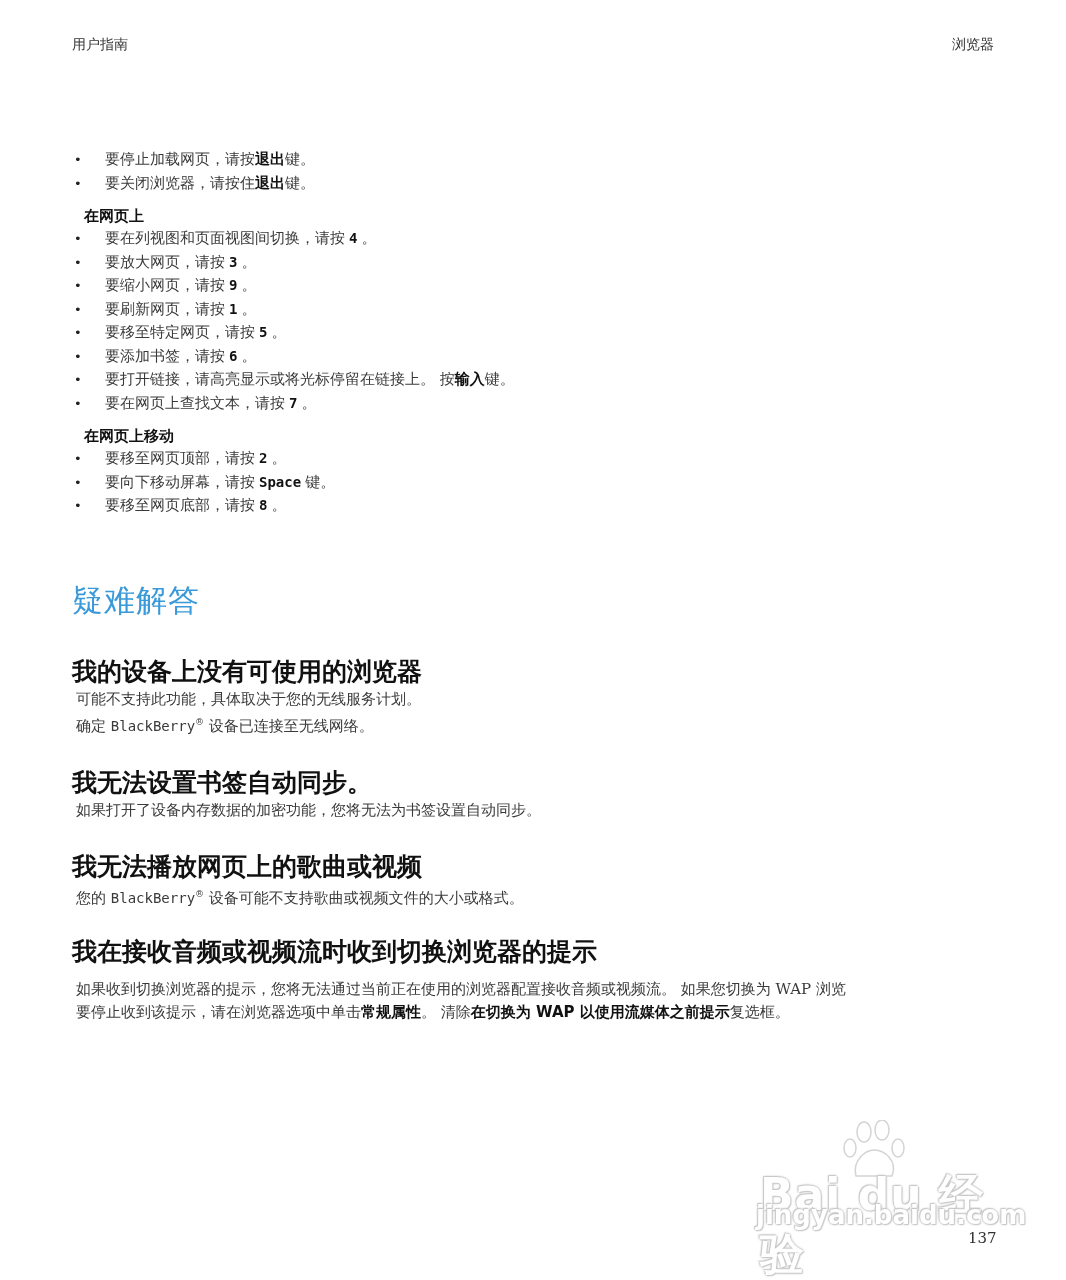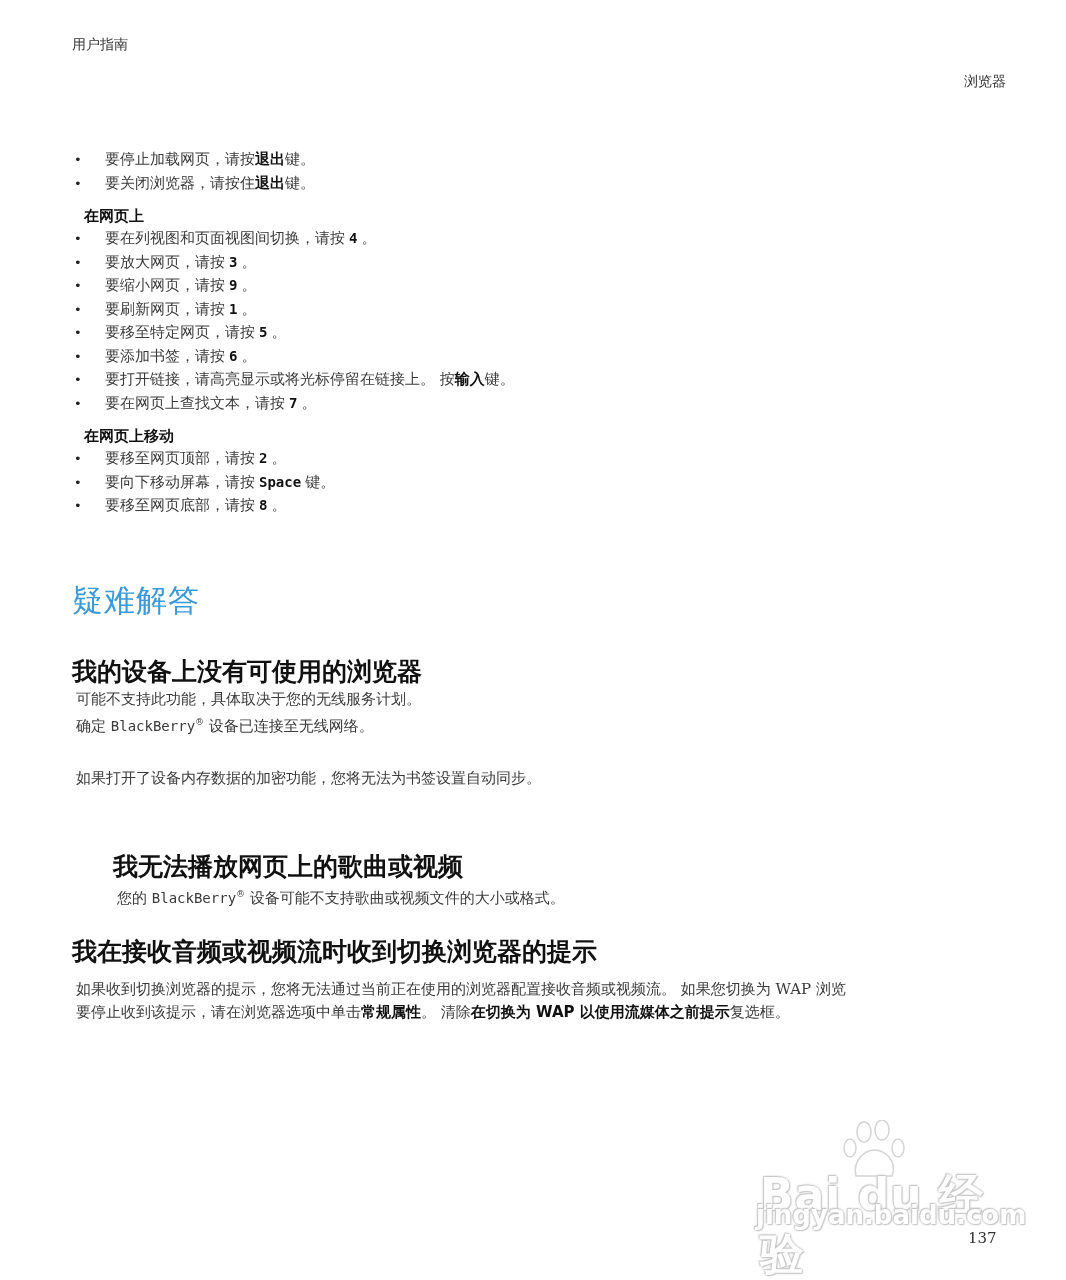--- a/index.html
+++ b/index.html
@@ -6,21 +6,21 @@
     body {
       width: 1066px; height: 1280px; position: relative; overflow: hidden;
       font-family: "DejaVu Serif", "Liberation Serif", serif;
       color: #333333;
     }
     .header-left, .header-right {
       position: absolute; top: 36px; font-size: 14px; color: #333;
       font-family: "DejaVu Serif", serif;
     }
     .header-left { left: 72px; }
-    .header-right { right: 60px; margin-top: 37px; }
+    .header-right { right: 72px; }
 
     .content { position: absolute; left: 72px; top: 148px; width: 920px; }
 
     ul.bullets { list-style: none; margin: 0; padding: 0; }
     ul.bullets li {
       position: relative; padding-left: 33px; font-size: 15px; line-height: 23.5px;
       color: #3a3a3a; white-space: nowrap;
     }
     ul.bullets li .dot {
       position: absolute; left: 2px; top: 0; font-family: "DejaVu Sans", sans-serif;
@@ -112,24 +112,25 @@
 
 <div class="section-title">疑难解答</div>
 
 <div class="topic" style="top:656px;">
   <h2>我的设备上没有可使用的浏览器</h2>
   <p>可能不支持此功能，具体取决于您的无线服务计划。</p>
   <p class="gap"><span>确定 </span><span class="mono">BlackBerry</span><sup class="reg">®</sup><span> 设备已连接至无线网络。</span></p>
 </div>
 
 <div class="topic" style="top:767px;">
+  <h2>我无法设置书签自动同步。</h2>
   <p>如果打开了设备内存数据的加密功能，您将无法为书签设置自动同步。</p>
 </div>
 
-<div class="topic" style="top:851px;margin-left:41px;">
+<div class="topic" style="top:851px;">
   <h2>我无法播放网页上的歌曲或视频</h2>
   <p><span>您的 </span><span class="mono">BlackBerry</span><sup class="reg">®</sup><span> 设备可能不支持歌曲或视频文件的大小或格式。</span></p>
 </div>
 
 <div class="topic" style="top:936px;">
   <h2>我在接收音频或视频流时收到切换浏览器的提示</h2>
   <p style="margin-top:10px;"><span>如果收到切换浏览器的提示，您将无法通过当前正在使用的浏览器配置接收音频或视频流。 如果您切换为 WAP 浏览</span><br></p>
   <p class="gap"><span>要停止收到该提示，请在浏览器选项中单击</span><span class="b">常规属性</span><span>。 清除</span><span class="b">在切换为 WAP 以使用流媒体之前提示</span><span>复选框。</span></p>
 </div>
 

